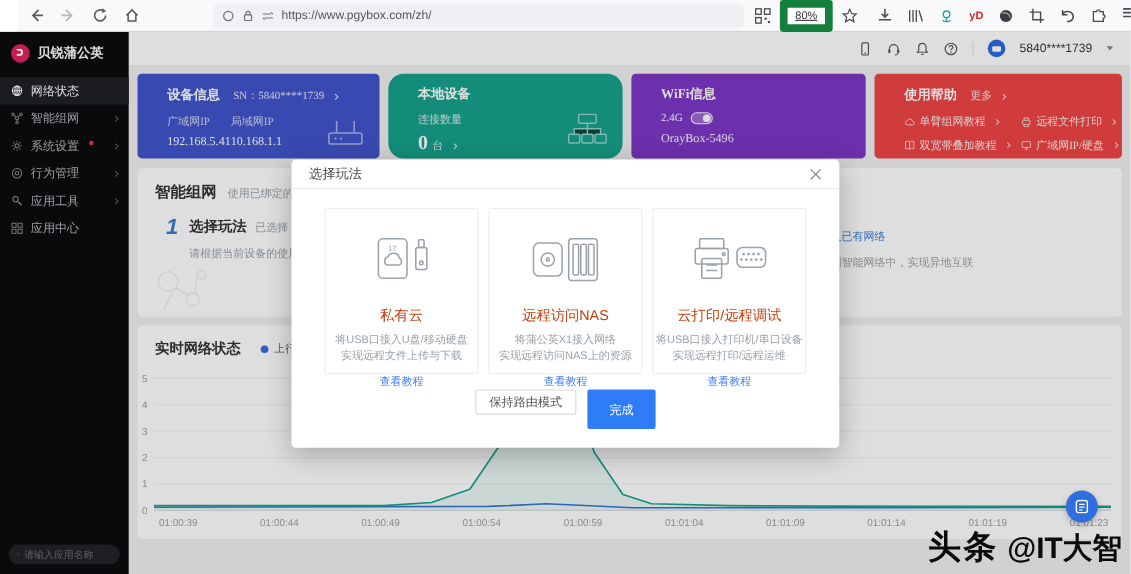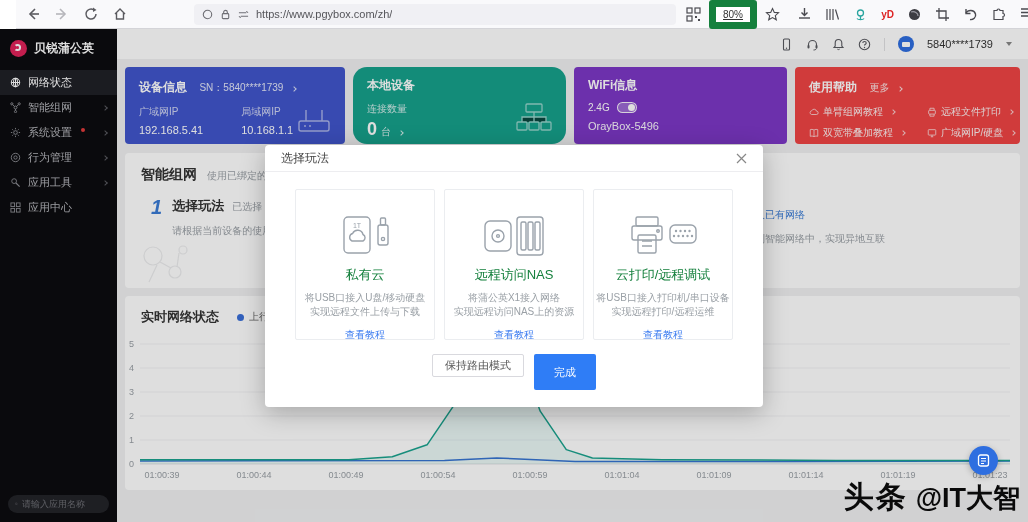--- a/index.html
+++ b/index.html
@@ -53,43 +53,43 @@
   .hdr-div{width:1px;height:13px;background:#e0e0e3;}
   .avatar{width:16px;height:16px;border-radius:50%;background:#2e6ee0;position:relative;}
   .avatar i{position:absolute;left:4px;top:6px;width:8px;height:5px;background:#fff;border-radius:1px;display:block;}
   .account{font-size:11px;color:#333;}
   .caret{width:0;height:0;border-left:3px solid transparent;border-right:3px solid transparent;border-top:4px solid #888;}
 
   .content{position:relative;padding:8px;height:463px;}
 
   
   .cards{display:flex;gap:8px;height:77px;}
-  .card{border-radius:4px;color:#fff;position:relative;padding:10px 14px;overflow:hidden;}
+  .card{border-radius:4px;color:#fff;position:relative;padding:10px 27px;overflow:hidden;font-family:Liberation Serif, serif;}
   .card1{flex:0 0 220px;background:#4156cc;}
   .card2{flex:0 0 213px;background:#16a18c;border-radius:14px;}
   .card3{flex:0 0 213px;background:#7d38c6;}
   .card4{flex:1;background:#ef4444;}
   .card-title{font-size:12px;font-weight:bold;}
   .inline-sub{font-size:10px;font-weight:normal;opacity:.85;margin-left:8px;}
   .wchev{display:inline-block;width:4px;height:4px;border-top:1px solid rgba(255,255,255,.8);
     border-right:1px solid rgba(255,255,255,.8);transform:rotate(45deg);margin-left:4px;}
-  .ip-cols{display:flex;gap:38px;margin-top:9px;}
+  .ip-cols{display:flex;margin-top:9px;}
   .ip-label{font-size:10px;opacity:.75;}
   .ip-val{font-size:11px;margin-top:5px;}
   .cnt-label{font-size:10px;opacity:.8;margin-top:8px;}
   .cnt-row{margin-top:3px;display:flex;align-items:baseline;gap:4px;}
   .cnt-num{font-size:18px;font-weight:bold;}
   .cnt-unit{font-size:10px;opacity:.85;}
   .wifi-row{display:flex;align-items:center;gap:7px;margin-top:8px;font-size:10px;}
   .toggle{width:20px;height:11px;border:1px solid rgba(255,255,255,.9);border-radius:6px;
     background:rgba(255,255,255,.25);position:relative;}
   .toggle i{position:absolute;right:1px;top:1px;width:7px;height:7px;border-radius:50%;background:#fff;display:block;}
   .ssid{font-size:11px;margin-top:7px;opacity:.95;}
   .card-art{position:absolute;right:12px;bottom:10px;color:#fff;opacity:.55;}
-  .help-grid{display:grid;grid-template-columns:1fr 1fr;gap:7px 22px;margin-top:9px;}
+  .help-grid{display:grid;grid-template-columns:1fr 1fr;gap:7px 10px;margin-top:9px;}
   .help-link{display:flex;align-items:center;gap:4px;font-size:10px;opacity:.9;cursor:pointer;white-space:nowrap;}
   .hlico{width:10px;height:10px;flex:0 0 auto;opacity:.9;}
 
   
   .panel{background:#fff;border-radius:4px;position:relative;}
   .smart{margin-top:9px;height:135px;}
   .smart-head{display:flex;align-items:baseline;gap:10px;padding:13px 16px 0 16px;}
   .panel-title{font-size:14px;font-weight:bold;color:#333;}
   .smart-sub{font-size:10px;color:#9aa0a6;}
   .step1{position:absolute;left:26px;top:44px;display:flex;gap:10px;}
@@ -120,21 +120,21 @@
   
   .dim{position:absolute;left:0;top:29px;width:1028px;height:493px;background:rgba(0,0,0,.13);z-index:10;}
   .modal{position:absolute;left:265px;top:145px;width:498px;height:262px;background:#fff;border-radius:4px;
     box-shadow:0 6px 24px rgba(0,0,0,.25);z-index:20;}
   .modal-head{height:27px;border-bottom:1px solid #ededf0;display:flex;align-items:center;padding:0 16px;}
   .modal-title{font-size:12px;color:#444;}
   .modal-close{margin-left:auto;width:11px;height:11px;color:#888;cursor:pointer;}
   .modal-body{display:flex;gap:9px;justify-content:center;margin-top:17px;}
   .opt-card{width:140px;height:151px;border:1px solid #ebedf0;border-radius:2px;text-align:center;cursor:pointer;}
   .opt-icon{margin-top:20px;height:52px;display:flex;align-items:center;justify-content:center;color:#9aa2ab;}
-  .opt-title{font-size:13px;color:#15803d;margin-top:4px;}
+  .opt-title{font-size:13px;color:#c2410c;margin-top:16px;}
   .opt-desc{font-size:10px;color:#9aa0a6;margin-top:7px;line-height:14px;}
   .opt-link{font-size:10px;color:#3f7ef0;margin-top:9px;cursor:pointer;}
   .modal-foot{position:absolute;left:0;bottom:17px;width:100%;display:flex;justify-content:center;gap:10px;}
   .btn-sec{width:92px;height:23px;background:#fff;border:1px solid #d9d9de;border-radius:2px;
     font-size:11px;color:#555;cursor:pointer;}
   .btn-pri{width:62px;height:36px;background:#2f7df6;border:none;border-radius:2px;
     font-size:11px;color:#fff;cursor:pointer;}
 
   
   .fab{position:absolute;left:969px;top:446px;width:29px;height:29px;border-radius:50%;background:#2e6ee0;

